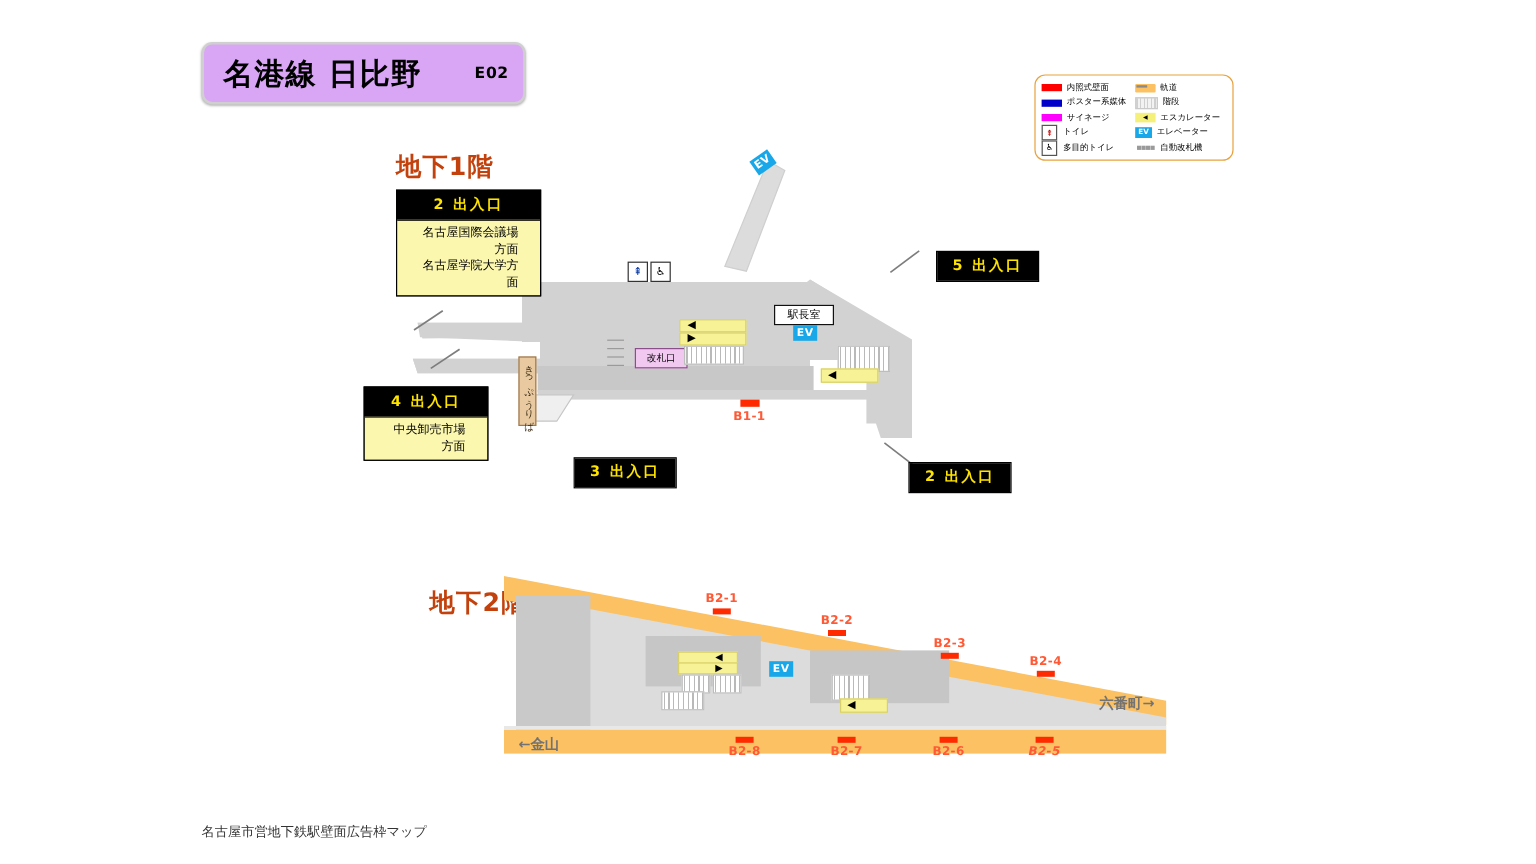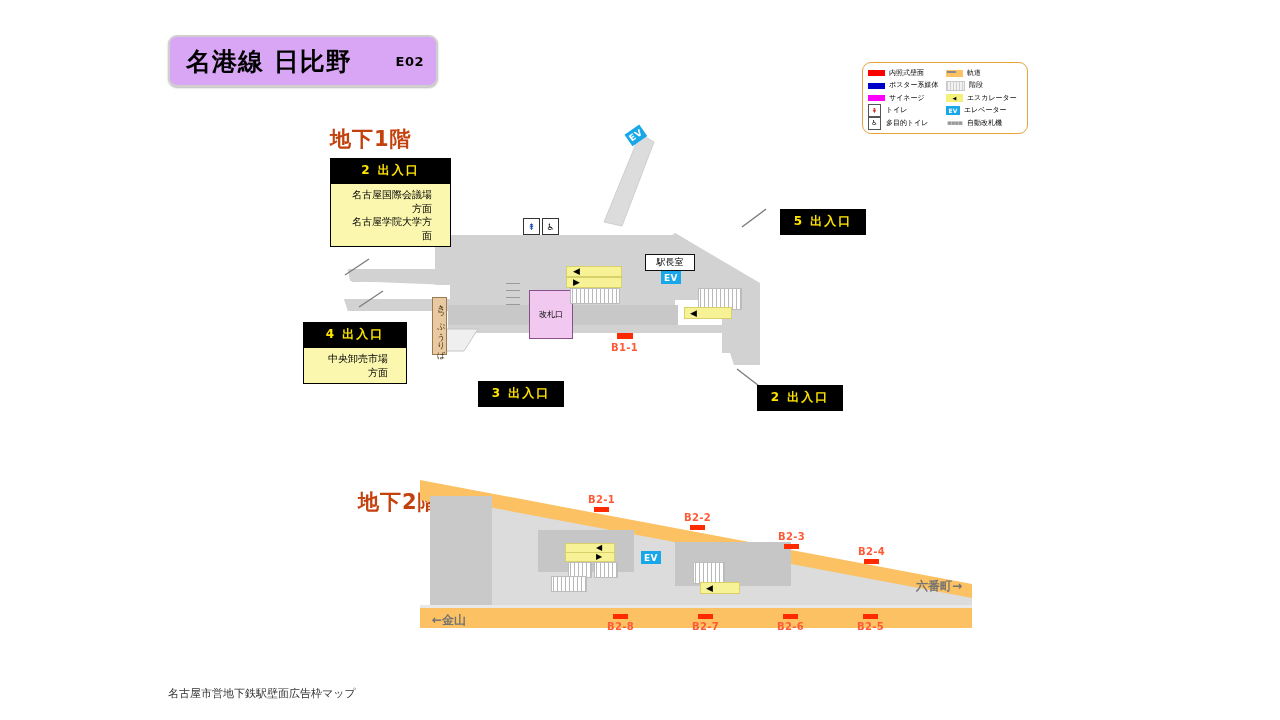--- a/index.html
+++ b/index.html
@@ -86,21 +86,21 @@
   .ev-chip{
     background:#18a7e8;color:#fff;font-weight:bold;font-size:9px;
     display:flex;align-items:center;justify-content:center;letter-spacing:0.5px;
   }
   .office-chip{
     background:#fff;border:1px solid #111;color:#000;font-size:9px;
     display:flex;align-items:center;justify-content:center;padding:1px 4px;
   }
   .gate-chip{
     background:#f0c8f0;border:1px solid #8a4f8a;color:#000;font-size:8px;
-    display:flex;align-items:center;justify-content:center;padding:17px 3px;
+    display:flex;align-items:center;justify-content:center;padding:1px 3px;
   }
   .tickets-chip{
     background:#e8c9a0;border:1px solid #9a7a55;color:#3a2a12;font-size:8px;
     writing-mode:vertical-rl;text-orientation:upright;
     display:flex;align-items:center;justify-content:center;letter-spacing:0px;
   }
   .wc-chip{
     display:flex;gap:2px;
   }
   .wc-chip span{
@@ -354,20 +354,20 @@
     <div class="ad-lbl">B2-8</div>
   </div>
   <div class="abs" style="left:692px;top:614px;text-align:center;">
     <div class="ad-mark" style="width:15px;height:5px;margin:0 auto 2px;"></div>
     <div class="ad-lbl">B2-7</div>
   </div>
   <div class="abs" style="left:777px;top:614px;text-align:left;">
     <div class="ad-mark" style="width:15px;height:5px;margin:0 auto 2px;"></div>
     <div class="ad-lbl">B2-6</div>
   </div>
-  <div class="abs" style="left:857px;top:614px;text-align:center;">
+  <div class="abs" style="left:857px;top:614px;text-align:center;font-style:italic;">
     <div class="ad-mark" style="width:15px;height:5px;margin:0 auto 2px;"></div>
     <div class="ad-lbl">B2-5</div>
   </div>
 
   <div class="abs" id="footer-note">名古屋市営地下鉄駅壁面広告枠マップ</div>
 
 </div>
 
 </body></html>

